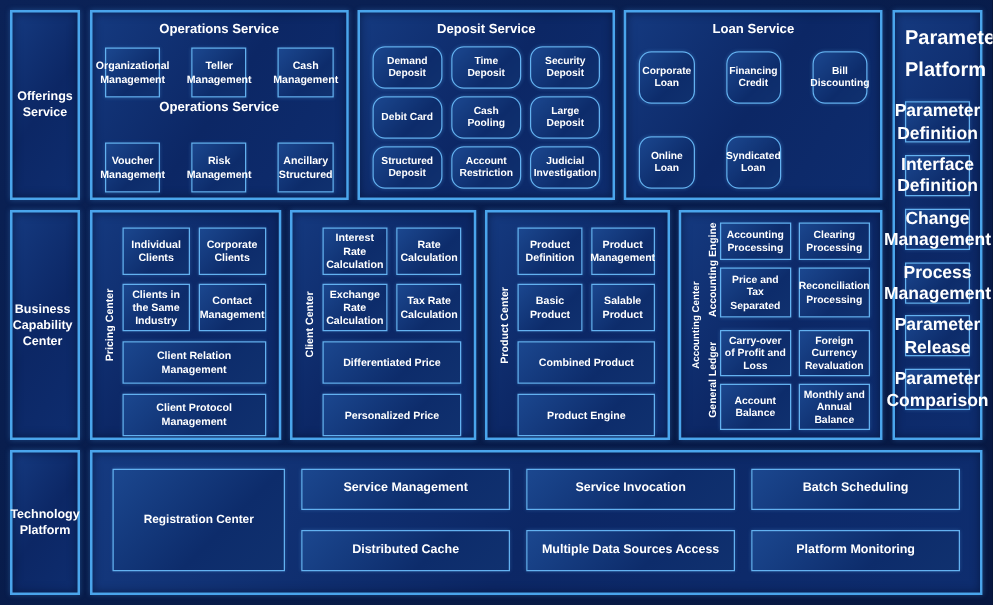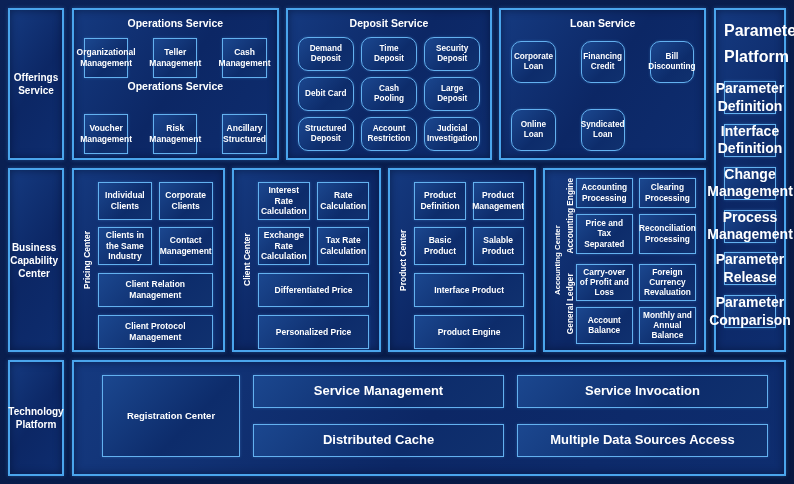--- a/index.html
+++ b/index.html
@@ -58,24 +58,24 @@
   .wide{height:34px;flex:0 0 auto;}
   
   .acc-groups{flex:1;display:flex;flex-direction:column;gap:10px;padding:2px 2px 2px 0;min-width:0;}
   .acc-group{display:flex;flex:1;min-width:0;}
   .vlabel.inner{flex:0 0 13px;font-size:8.3px;}
   .vlabel.outer{flex:0 0 12px;font-size:7.8px;}
   .acc-grid{flex:1;display:grid;grid-template-columns:1fr 1fr;gap:6px;min-width:0;border-radius:25px;}
   .acc-grid .box{height:auto;font-size:8.3px;}
   
   .bot{grid-area:bot;display:flex;gap:13px;padding:13px 16px 17px;min-width:0;}
-  .reg{flex:0 0 138px;font-size:9.5px;margin-left:12px;}
+  .reg{flex:0 0 138px;font-size:9.5px;}
   .bcol{flex:1;display:flex;flex-direction:column;justify-content:space-between;min-width:0;}
   .bcol.wideC{flex:1.18;}
-  .bcol .box{height:33px;font-size:13px;}
+  .bcol .box{height:33px;font-size:10px;}
 </style>
 </head>
 <body>
 
 <div class="canvas">
 
   <div class="panel side a1">
     <span>Offerings Service</span>
   </div>
   <div class="panel side a2">
@@ -173,21 +173,21 @@
 
     <div class="panel center-panel flex98">
       <div class="vlabel">Product Center</div>
       <div class="ccontent">
         <div class="grid2">
           <div class="box">Product Definition</div>
           <div class="box">Product Management</div>
           <div class="box">Basic Product</div>
           <div class="box">Salable Product</div>
         </div>
-        <div class="box wide">Interface Product</div>
+        <div class="box wide">Combined Product</div>
         <div class="box wide">Product Engine</div>
       </div>
     </div>
 
     <div class="panel center-panel flex110">
       <div class="vlabel outer">Accounting Center</div>
       <div class="acc-groups">
         <div class="acc-group">
           <div class="vlabel inner">Accounting Engine</div>
           <div class="acc-grid">
@@ -213,15 +213,19 @@
   <div class="panel bot">
     <div class="box reg">Registration Center</div>
     <div class="bcol">
       <div class="box">Service Management</div>
       <div class="box">Distributed Cache</div>
     </div>
     <div class="bcol">
       <div class="box">Service Invocation</div>
       <div class="box">Multiple Data Sources Access</div>
     </div>
+    <div class="bcol">
+      <div class="box">Batch Scheduling</div>
+      <div class="box">Platform Monitoring</div>
+    </div>
   </div>
 
 </div>
 
 </body></html>

